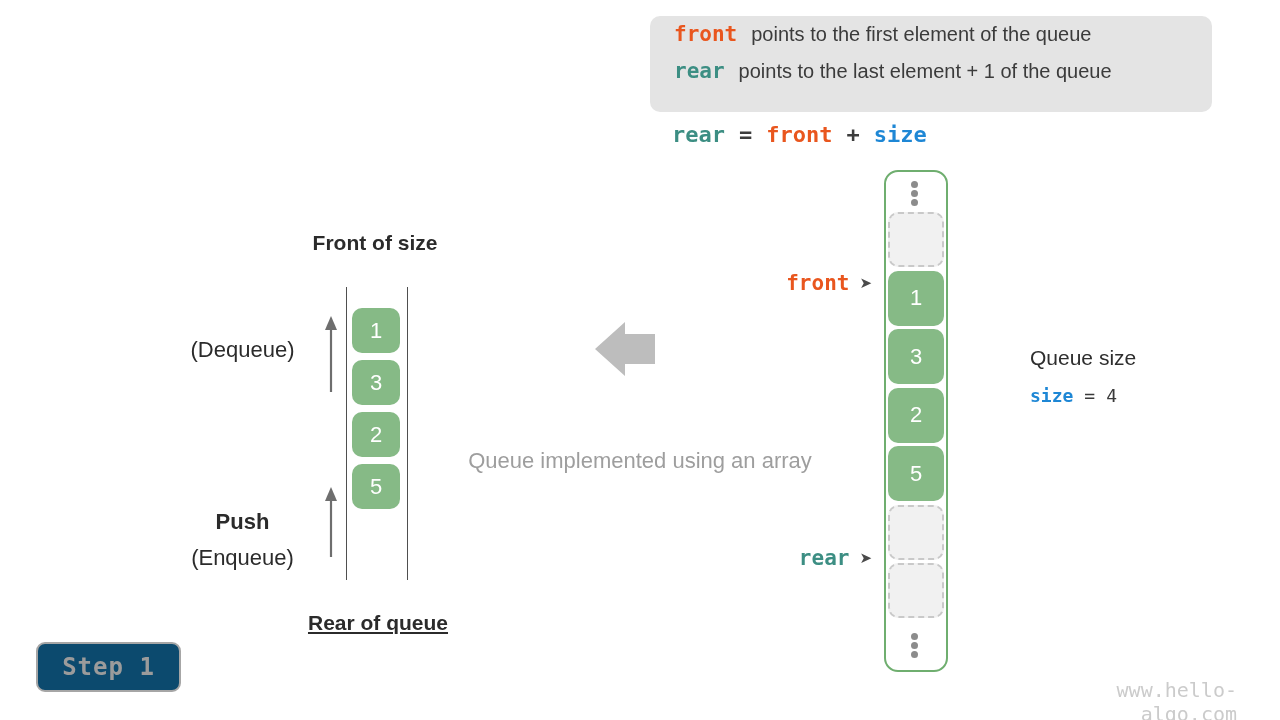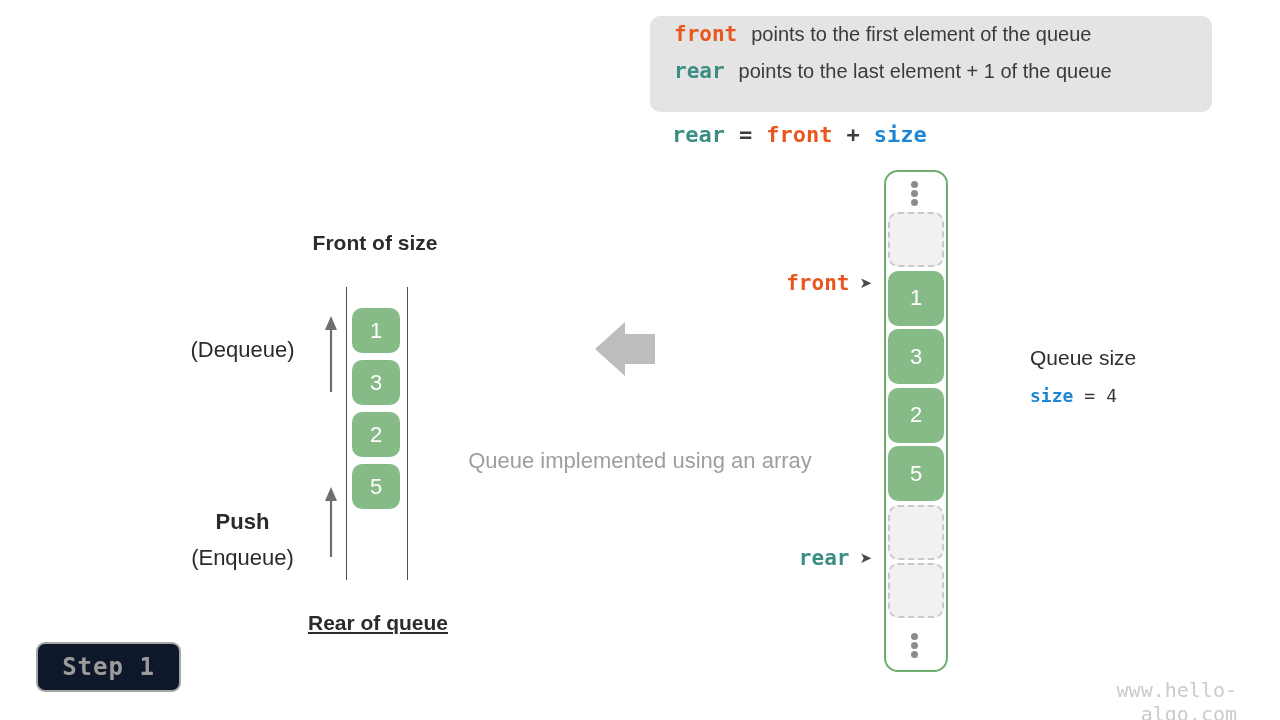--- a/index.html
+++ b/index.html
@@ -186,21 +186,21 @@
   .queue-size-title { font-size: 21px; color: #2e2e2e; line-height: 27px; }
   .queue-size-code { margin-top: 11px; font-size: 18px; line-height: 27px; white-space: nowrap; }
   .queue-size-code .kw { font-family: "DejaVu Sans Mono", monospace; font-weight: bold; }
   .queue-size-code .val { font-family: "DejaVu Sans Mono", monospace; color: #3a3a3a; margin-left: 11px; }
 
   
   .step-badge {
     position: absolute;
     left: 36px; top: 642px;
     width: 145px; height: 50px;
-    background: #0f172a;
+    background: #0c4a6e;
     border: 2px solid #a6a6a6;
     border-radius: 9px;
     display: flex;
     align-items: center;
     justify-content: center;
     font-family: "DejaVu Sans Mono", monospace;
     font-weight: bold;
     font-size: 24px;
     letter-spacing: 1px;
     color: #9b9b9b;

